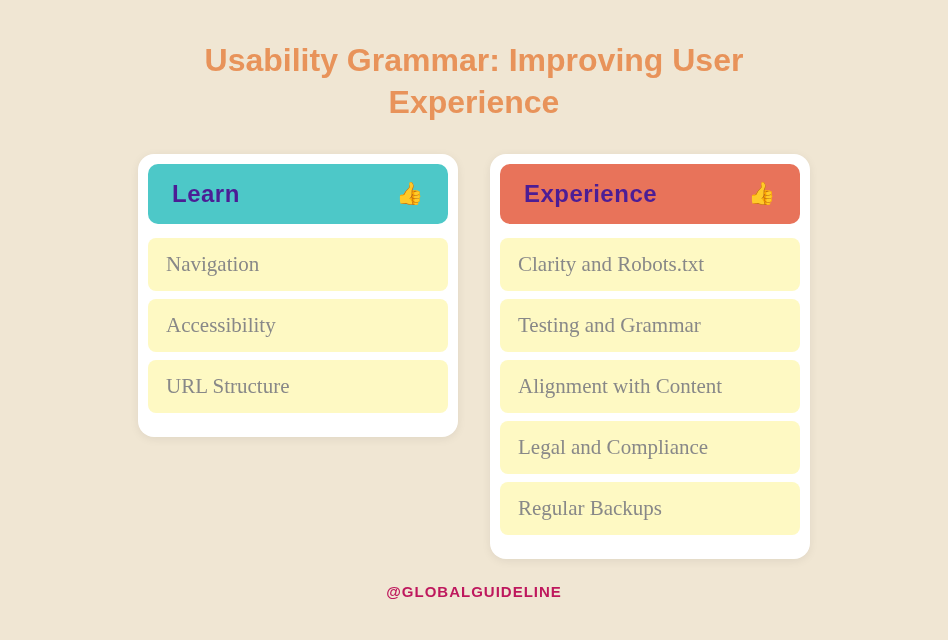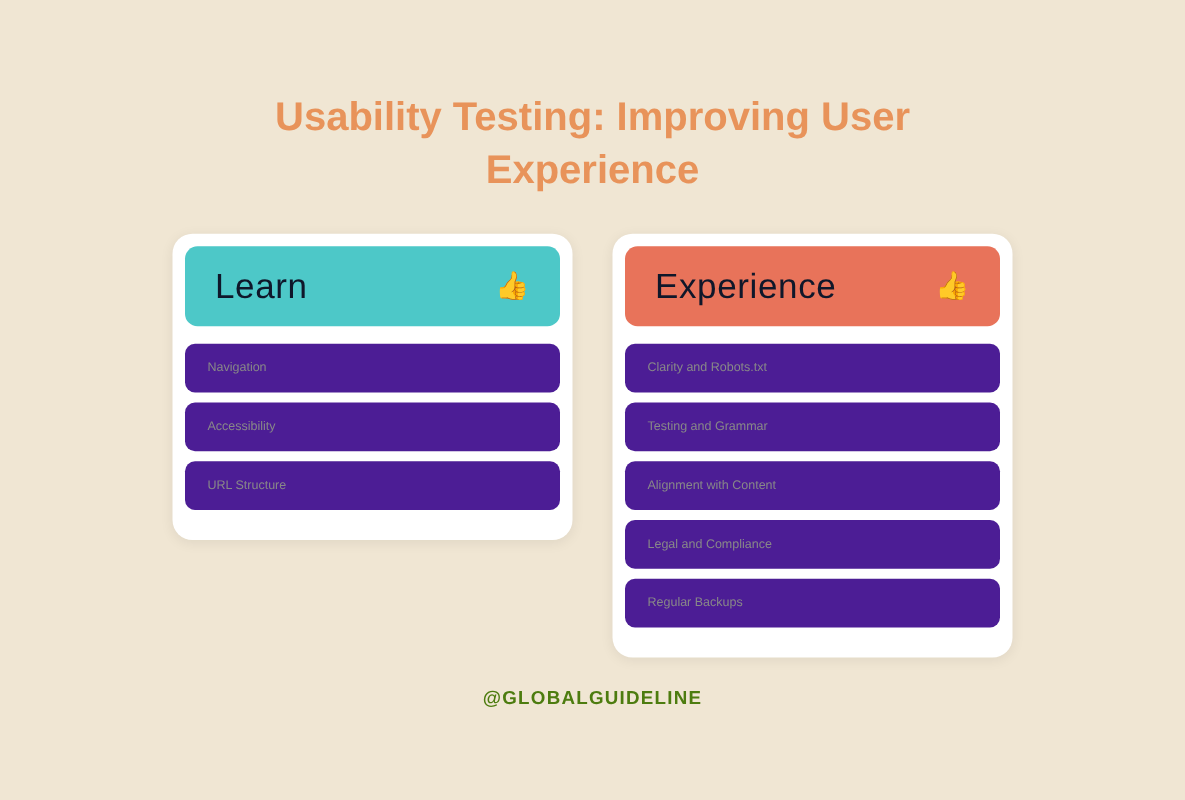--- a/index.html
+++ b/index.html
@@ -53,58 +53,59 @@
 
     .card-header-learn {
       background-color: #4dc8c8;
     }
 
     .card-header-experience {
       background-color: #e8735a;
     }
 
     .card-header-title {
-      font-size: 28px;
-      font-weight: normal;
-      color: #0f172a;
+      font-size: 24px;
+      font-weight: bold;
+      color: #4c1d95;
       letter-spacing: 0.5px;
     }
 
     .thumbs-icon {
       font-size: 22px;
       color: #fff;
     }
 
     .card-items {
       padding: 4px 10px;
     }
 
     .card-item {
-      background-color: #4c1d95;
+      background-color: #fef9c3;
       border-radius: 8px;
       padding: 14px 18px;
       margin-bottom: 8px;
-      font-size: 10px;
+      font-size: 21px;
       color: #888;
+      font-family: Liberation Serif, serif;
     }
 
     .footer {
       margin-top: 24px;
       font-size: 15px;
       font-weight: bold;
-      color: #4d7c0f;
+      color: #be185d;
       letter-spacing: 1px;
       text-align: center;
     }
   </style>
 </head>
 <body>
 
 <h1 class="page-title">
-  <span>Usability Testing: Improving User</span><br>
+  <span>Usability Grammar: Improving User</span><br>
   <span>Experience</span>
 </h1>
 
 <div class="cards-container">
 
   <div class="card">
     <div class="card-header card-header-learn">
       <span class="card-header-title">Learn</span>
       <span class="thumbs-icon">👍</span>
     </div>

